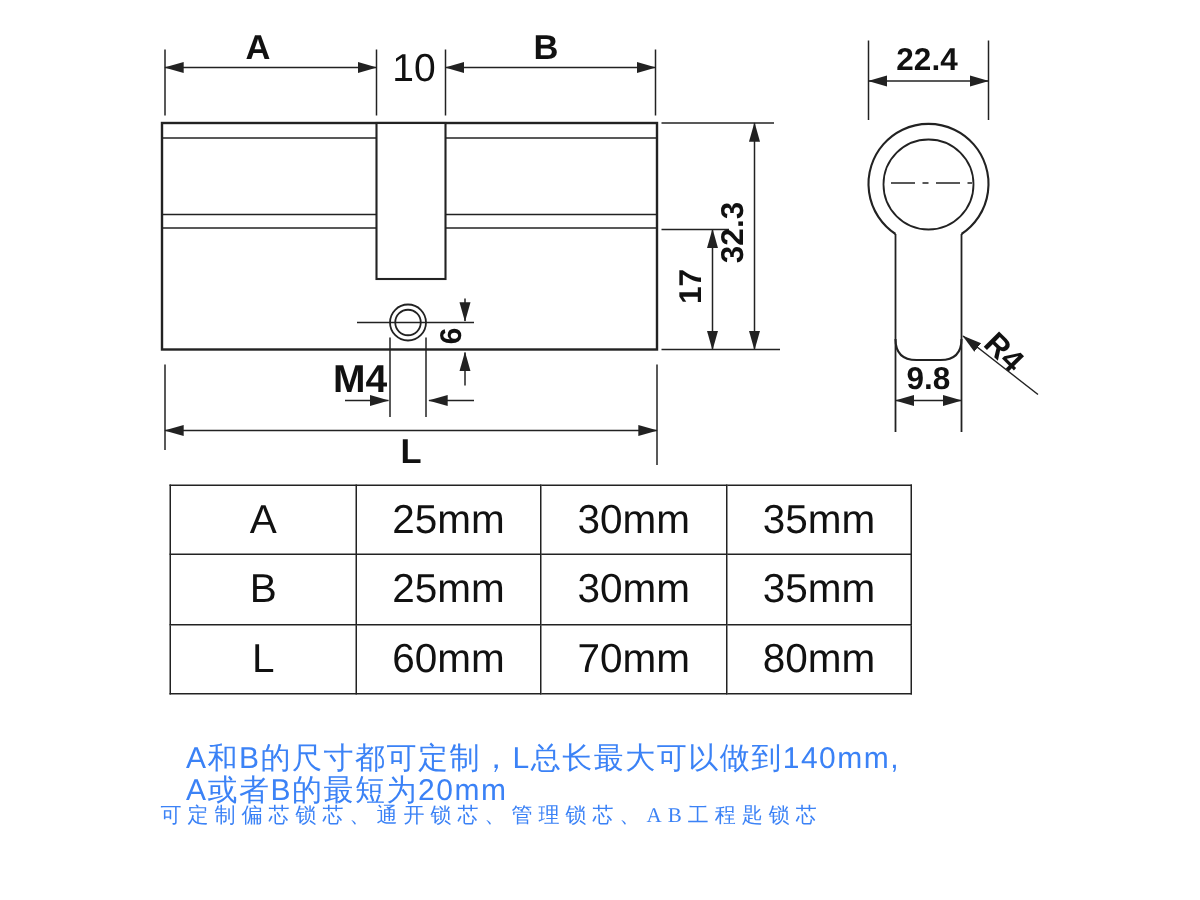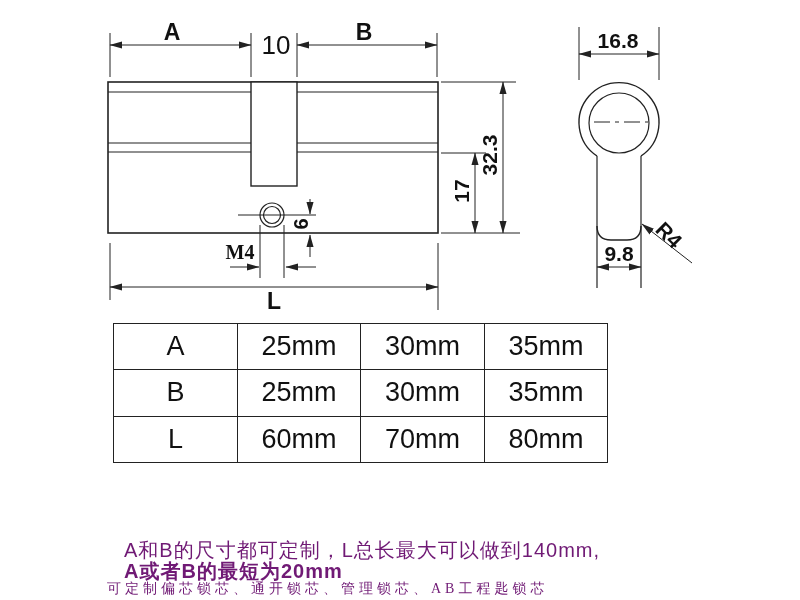--- a/index.html
+++ b/index.html
@@ -9,23 +9,23 @@
   .lbl{position:absolute;transform:translate(-50%,-50%);font-size:21px;font-weight:bold;
        white-space:nowrap;color:#111;line-height:1;}
   .lbl.reg{font-weight:normal;font-size:26px;}
   .lbl.rot{transform:translate(-50%,-50%) rotate(-90deg);}
   .lbl.rot45{transform:translate(-50%,-50%) rotate(45deg);}
   .lbl.big{font-size:23px;}
   table.spec{position:absolute;left:113px;top:323px;width:494px;height:140px;
              border-collapse:collapse;table-layout:fixed;}
   table.spec td{border:1.5px solid #222;text-align:center;vertical-align:middle;
                 font-size:27px;color:#111;padding:0;}
-  .note{position:absolute;white-space:nowrap;color:#701a75;margin-top:45px;}
+  .note{position:absolute;white-space:nowrap;color:#3b82f6;}
   .note.n1{left:124px;top:492px;font-size:20px;letter-spacing:1px;}
-  .note.n2{left:124px;top:513px;font-size:20px;letter-spacing:1px;font-weight:bold;}
+  .note.n2{left:124px;top:513px;font-size:20px;letter-spacing:1px;}
   .note.n3{left:107px;top:535px;font-size:14px;letter-spacing:4px;
            font-family:"Liberation Serif","DejaVu Serif",serif;}
 </style>
 </head>
 <body>
 
 <div id="stage">
 
   <svg id="linework" width="800" height="600" viewBox="0 0 800 600">
     <defs>
@@ -115,23 +115,23 @@
       <line x1="642" y1="224" x2="692" y2="263" stroke-width="1" marker-start="url(#arr)"></line>
     </g>
   </svg>
 
   <div class="lbl big" style="left:172px;top:32px;">A</div>
   <div class="lbl reg" style="left:276px;top:45px;">10</div>
   <div class="lbl big" style="left:364px;top:32px;">B</div>
   <div class="lbl rot" style="left:489px;top:155px;">32.3</div>
   <div class="lbl rot" style="left:461px;top:191px;">17</div>
   <div class="lbl rot" style="left:301px;top:224px;font-size:20px;">6</div>
-  <div class="lbl" style="left:240px;top:252px;font-size:20px;font-family:Liberation Serif, serif;">M4</div>
+  <div class="lbl" style="left:240px;top:252px;font-size:26px;">M4</div>
   <div class="lbl big" style="left:274px;top:301px;">L</div>
-  <div class="lbl" style="left:618px;top:40px;">16.8</div>
+  <div class="lbl" style="left:618px;top:40px;">22.4</div>
   <div class="lbl" style="left:619px;top:253px;text-align:center;">9.8</div>
   <div class="lbl rot45" style="left:669px;top:235px;">R4</div>
 
   <table class="spec">
     <colgroup>
         <col style="width:124px">
         <col style="width:123px">
         <col style="width:124px">
         <col style="width:123px">
       </colgroup>

